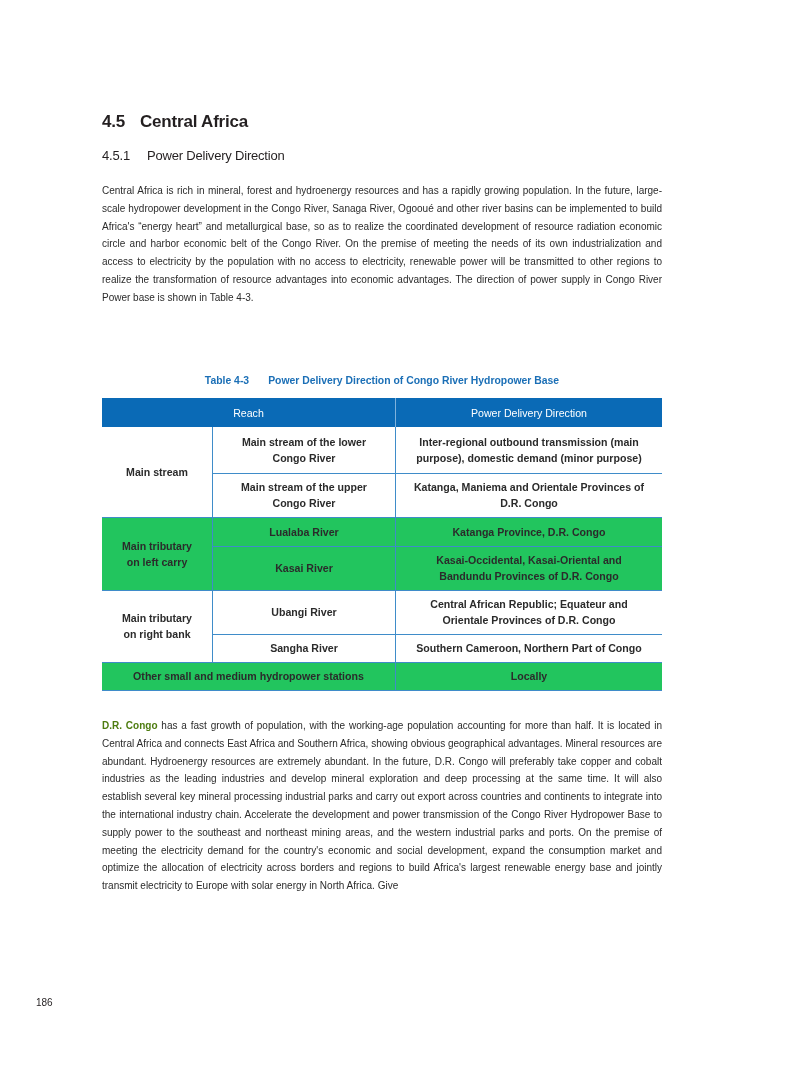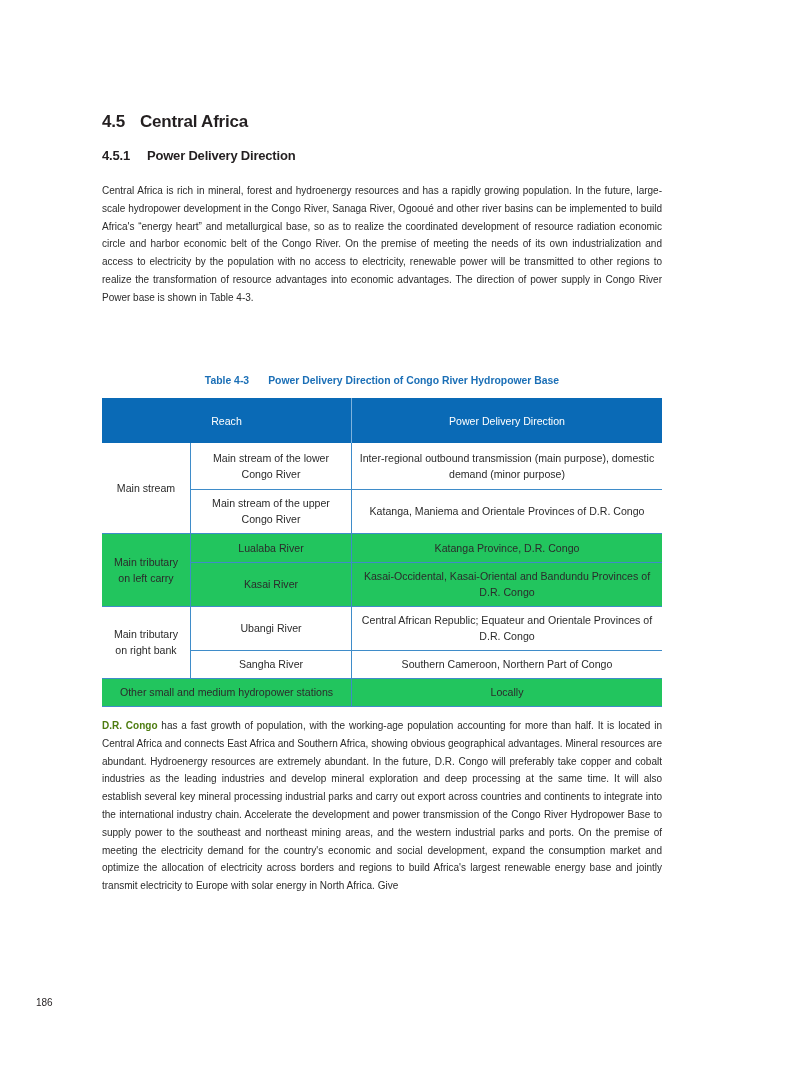--- a/index.html
+++ b/index.html
@@ -1,36 +1,36 @@
 <!DOCTYPE html>
 <html><head>
 <meta charset="utf-8">
 <style>
   html, body { margin: 0; padding: 0; background: #ffffff; }
   body { width: 793px; height: 1077px; position: relative; overflow: hidden;
          font-family: "Liberation Sans", sans-serif; color: #231f20; }
   .h2 { position: absolute; left: 102px; top: 112px; font-size: 17px; font-weight: bold; letter-spacing: -0.2px; }
   .h2 .num { display: inline-block; width: 38px; }
-  .h3 { position: absolute; left: 102px; top: 148px; font-size: 13px; font-weight: bold; letter-spacing: -0.2px; }
+  .h3 { position: absolute; left: 102px; top: 148px; font-size: 13px; font-weight: normal; letter-spacing: -0.2px; }
   .h3 .num { display: inline-block; width: 45px; }
   .para { position: absolute; left: 102px; width: 560px; font-size: 10px; line-height: 17.8px;
           text-align: justify; color: #2b2b2b; }
   .p1 { top: 182px; }
   .p2 { top: 717px; }
   .para b { font-weight: bold; color: #4d7c0f; }
   .caption { position: absolute; left: 102px; width: 560px; top: 375px; text-align: center;
              font-size: 10.4px; font-weight: bold; color: #1b6fb6; }
   .caption .num { margin-right: 19px; }
   table.tbl { position: absolute; left: 102px; top: 398px; width: 560px; border-collapse: collapse;
               font-size: 10.6px; color: #2b2b2b; }
-  .tbl th { background: #0a6ab6; color: #ffffff; font-weight: normal; height: 29px; padding: 8px;
+  .tbl th { background: #0a6ab6; color: #ffffff; font-weight: normal; height: 29px; padding: 0;
             border-right: 1px solid #7fb2dc; }
   .tbl th:last-child { border-right: none; }
   .tbl td { text-align: center; vertical-align: middle; border-bottom: 1.5px solid #3f8cc9;
-            border-right: 1.5px solid #3f8cc9; padding: 2px 5px; line-height: 16px; }
+            border-right: 1.5px solid #3f8cc9; padding: 2px 16px; line-height: 16px; font-weight: bold; }
   .tbl td:last-child { border-right: none; }
   .tbl tr.shade td { background: #22c55e; }
   .col1 { width: 78px; }
   .col2 { width: 150px; }
   .page-num { position: absolute; left: 36px; top: 997px; font-size: 10px; color: #231f20; }
 </style>
 </head>
 <body>
 
 <div class="h2">

